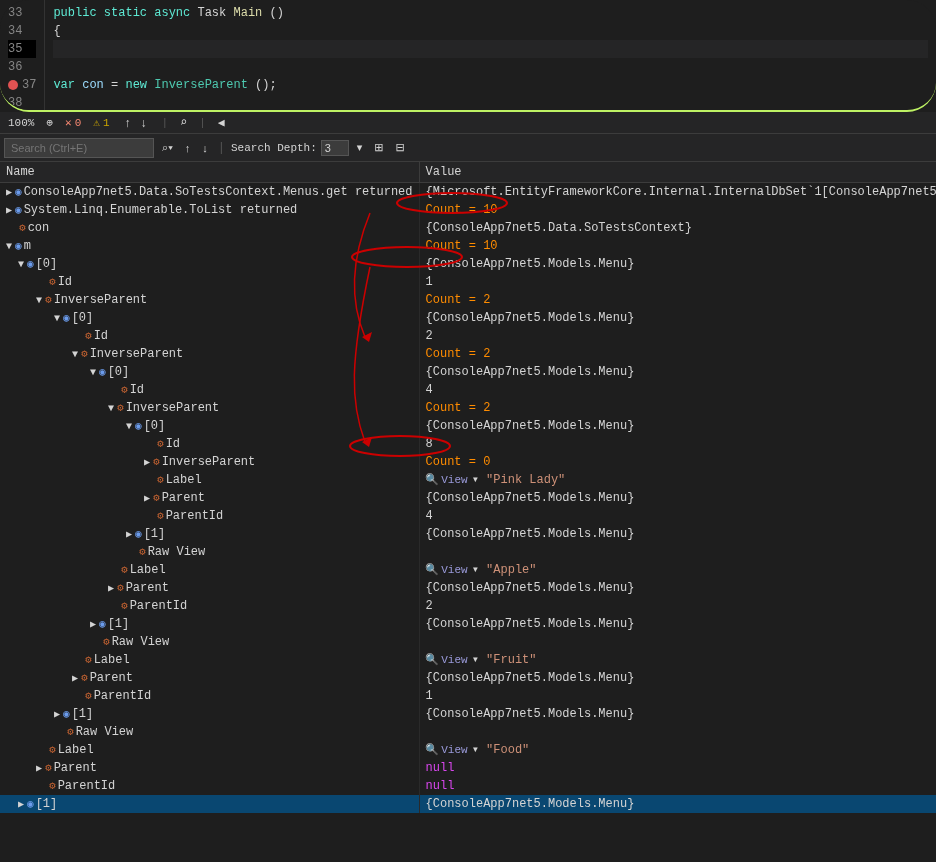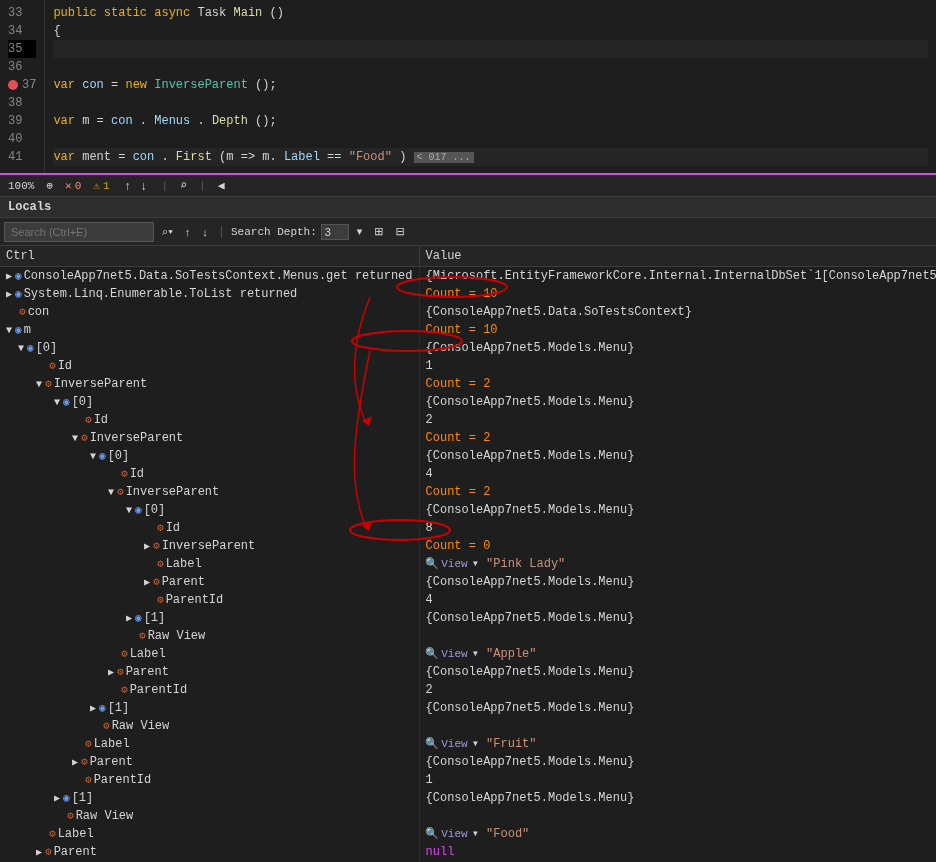--- a/index.html
+++ b/index.html
@@ -8,24 +8,25 @@
       font-family: 'Consolas', 'Courier New', monospace;
       font-size: 12px;
       color: #d4d4d4;
       width: 936px;
       overflow: hidden;
     }
 
     
     .code-editor {
       background: #1e1e1e;
-      height: 175px;
+      height: 112px;
       display: flex;
-      border-bottom: 2px solid #d946ef;
+      border-bottom: 2px solid #bef264;
       overflow: hidden;
+      border-radius: 29px;
     }
     .line-numbers {
       background: #1e1e1e;
       color: #858585;
       padding: 4px 8px;
       min-width: 45px;
       text-align: right;
       line-height: 18px;
       user-select: none;
       border-right: 1px solid #333;
@@ -53,21 +54,21 @@
     .code-content {
       flex: 1;
       padding: 4px 8px;
       line-height: 18px;
       overflow: hidden;
     }
     .code-line {
       height: 18px;
       white-space: nowrap;
     }
-    .kw { color: #eab308; }
+    .kw { color: #5eead4; }
     .kw2 { color: #4ec9b0; }
     .str { color: #ce9178; }
     .method { color: #dcdcaa; }
     .prop { color: #9cdcfe; }
     .highlight-line {
       background: #252526;
     }
 
     
     .status-bar {
@@ -348,40 +349,39 @@
     <button class="nav-btn">↑</button>
     <button class="nav-btn">↓</button>
   </span>
   <span class="separator">|</span>
   <span class="search-toggle">⌕</span>
   <span class="separator">|</span>
   <span style="cursor:pointer;">◀</span>
 </div>
 
 <div class="locals-panel">
-  <div class="locals-header">Locals</div>
 
   <div class="locals-toolbar">
     <input class="search-box" type="text" placeholder="Search (Ctrl+E)" style="">
     <button class="toolbar-btn">⌕▾</button>
     <button class="toolbar-btn">↑</button>
     <button class="toolbar-btn">↓</button>
     <span class="toolbar-sep">|</span>
     <span class="depth-label">Search Depth:</span>
     <input class="depth-input" type="text" value="3" style="">
     <button class="toolbar-btn">▾</button>
     <button class="toolbar-btn">⊞</button>
     <button class="toolbar-btn">⊟</button>
   </div>
 
   <div class="locals-container" style="position:relative;">
     <table class="locals-table">
       <thead class="table-header">
         <tr>
-          <th class="col-name">Ctrl</th>
+          <th class="col-name">Name</th>
           <th class="col-value">Value</th>
 
         </tr>
       </thead>
       <tbody class="table-body" id="locals-tbody">
 
       <tr>
             <td><span class="expand-arrow expand-right"></span><span class="icon-db">◉</span><span>ConsoleApp7net5.Data.SoTestsContext.Menus.get returned</span></td>
             <td><span class="val-default">{Microsoft.EntityFrameworkCore.Internal.InternalDbSet`1[ConsoleApp7net5.Models.Menu]}</span></td>
           </tr>

